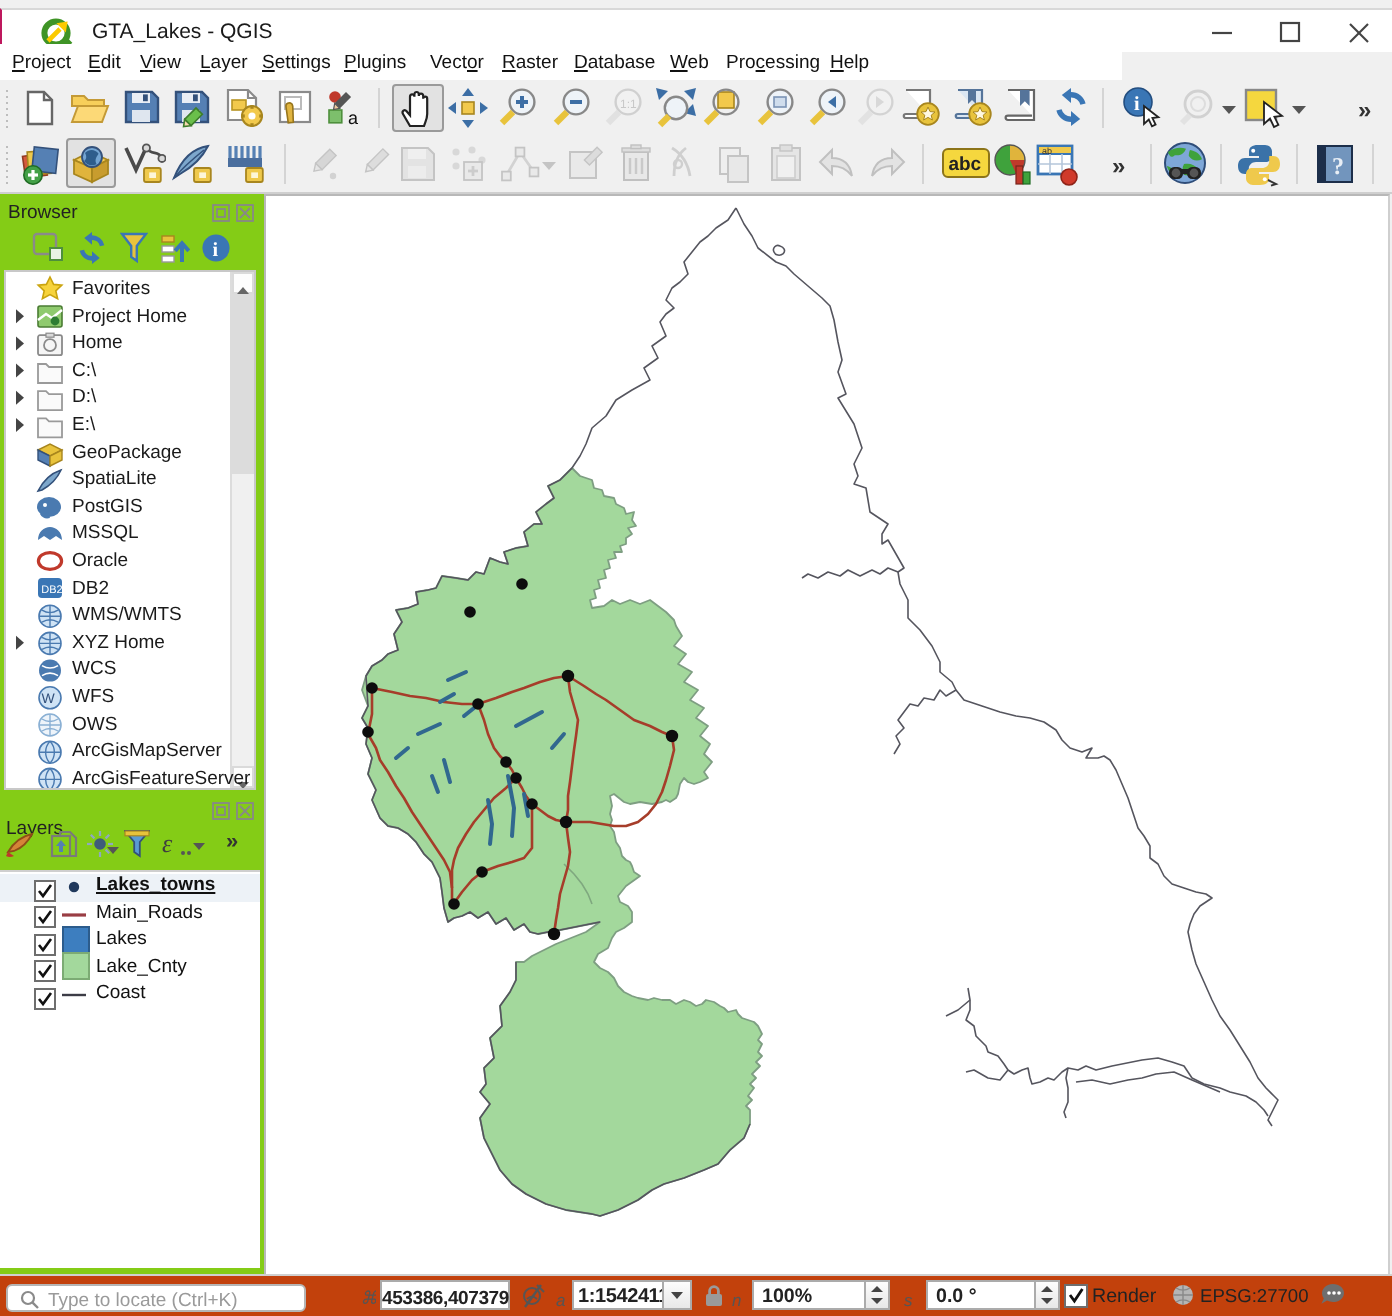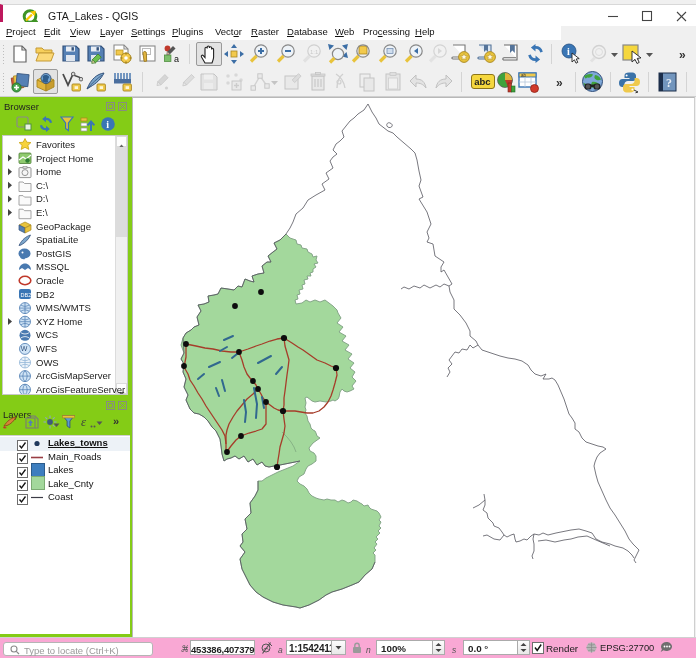--- a/index.html
+++ b/index.html
@@ -1,26 +1,26 @@
 <!DOCTYPE html>
 <html><head><meta charset="utf-8">
 <style>
 html,body{margin:0;padding:0;}
 body{width:696px;height:658px;position:relative;font-family:"Liberation Sans",sans-serif;background:#f0f0f0;overflow:hidden;}
-#titlebar{position:absolute;left:0;top:4px;width:696px;height:22px;background:#ffffff;border-left:3px solid #be185d;border-top:1px solid #d8d8d8;box-sizing:border-box;}
+#titlebar{position:absolute;left:0;top:4px;width:696px;height:22px;background:#ffffff;border-left:1px solid #be185d;border-top:1px solid #d8d8d8;box-sizing:border-box;}
 #title-text{position:absolute;left:45px;top:5px;font-size:10.5px;color:#1a1a1a;}
 #menubar{position:absolute;left:0;top:22px;width:561px;height:18px;background:#ffffff;font-size:9.5px;color:#111;border-bottom:1px solid #e3e3e3;}
 #menubar span{position:absolute;top:4px;}
 #toolbars{position:absolute;left:0;top:40px;width:696px;height:57px;background:#f0f0f0;border-bottom:1px solid #cfcfcf;box-sizing:border-box;}
 .ic{position:absolute;}
 .sep{position:absolute;width:1px;background:#d4d4d4;}
 .grip{position:absolute;width:3px;background-image:radial-gradient(circle,#bdbdbd 30%,transparent 35%);background-size:3px 3px;}
 #dock{position:absolute;left:0;top:97px;width:132px;height:540px;background:#84cc16;}
 #map{position:absolute;left:132px;top:97px;width:563px;height:540px;background:#ffffff;border-top:1px solid #b8b8b8;border-left:1px solid #b8b8b8;border-right:1px solid #cfcfcf;box-sizing:border-box;}
-#statusbar{position:absolute;left:0;top:637px;width:696px;height:21px;background:#f9a8d4;border-top:1px solid #d0d0d0;box-sizing:border-box;font-size:10px;color:#222;}
+#statusbar{position:absolute;left:0;top:637px;width:696px;height:21px;background:#c2410c;border-top:1px solid #d0d0d0;box-sizing:border-box;font-size:10px;color:#222;}
 .panel-title{font-size:9.5px;color:#222;}
 .wbox{position:absolute;background:#fff;border:1px solid #ababab;box-sizing:border-box;font-weight:bold;}
 </style></head>
 <body>
 
 <div id="titlebar">
   <svg class="ic" style="left:18px;top:2px" width="19" height="19" viewBox="0 0 19 19">
     <circle cx="9" cy="9.5" r="5.8" fill="#fff" stroke="#3f9426" stroke-width="3"></circle>
     <rect x="11.6" y="12.1" width="4.6" height="4.6" fill="#3f9426" transform="rotate(45 13.9 14.4)"></rect>
     <line x1="5" y1="13.5" x2="11" y2="7.5" stroke="#fbca00" stroke-width="2.3"></line>

